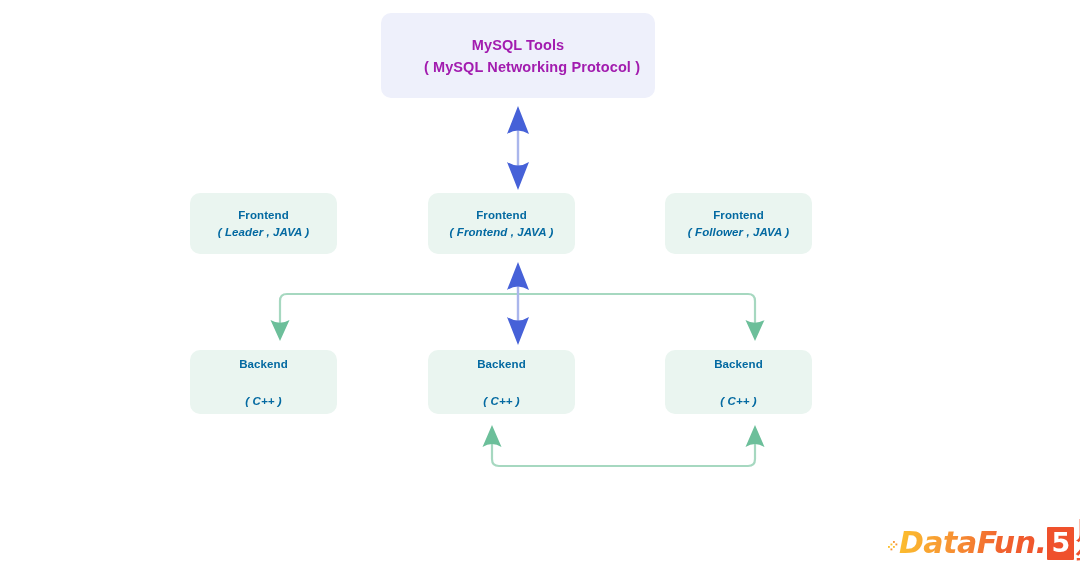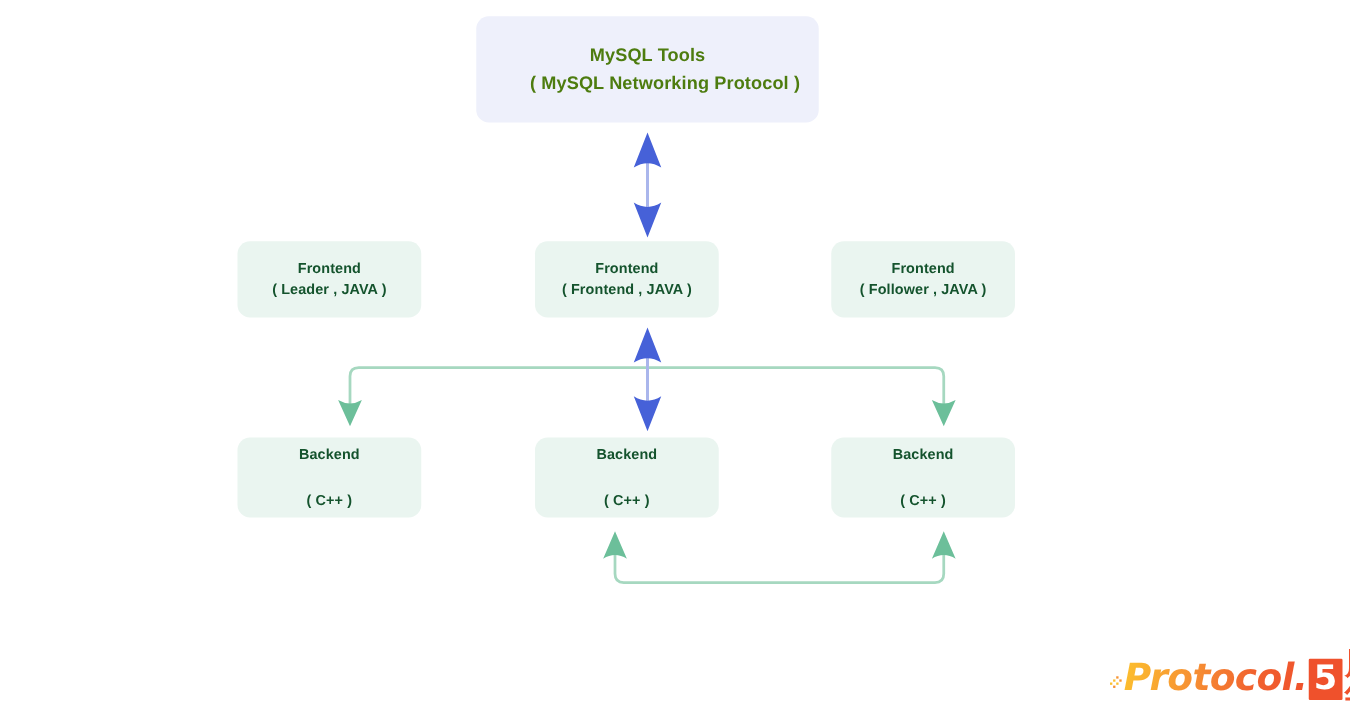--- a/index.html
+++ b/index.html
@@ -40,33 +40,33 @@
     letter-spacing: 0.1px;
   }
 
   
   .node-tools {
     left: 381px;
     top: 13px;
     width: 274px;
     height: 85px;
     background: #eef0fb;
-    color: #4d7c0f;
+    color: #a21caf;
   }
   .node-tools .line1 { font-size: 14.5px; margin-bottom: 6px; }
   .node-tools .line2 { font-size: 14.5px; margin-left: 28px; }
 
   
   .node-svc {
     background: #eaf5f0;
-    color: #14532d;
+    color: #0369a1;
     width: 147px;
   }
   .node-svc .line1 { font-size: 11.5px; margin-bottom: 5px; }
-  .node-svc .line2 { font-size: 11.5px; }
+  .node-svc .line2 { font-size: 11.5px; font-style: italic; }
 
   .fe { top: 193px; height: 61px; }
   .be { top: 350px; height: 64px; gap: 20px; }
 
   .col-l { left: 190px; }
   .col-c { left: 428px; }
   .col-r { left: 665px; }
 
   
   #wires {
@@ -200,18 +200,18 @@
 
   <div class="logo">
     <svg class="logo-dots" viewBox="0 0 16 18" xmlns="http://www.w3.org/2000/svg">
       <rect x="0" y="9" width="3" height="3" fill="#fcc02e"></rect>
       <rect x="4" y="5" width="3" height="3" fill="#fcc02e"></rect>
       <rect x="4" y="13" width="3" height="3" fill="#f79433"></rect>
       <rect x="8" y="9" width="3" height="3" fill="#fcc02e"></rect>
       <rect x="8" y="1" width="3" height="3" fill="#f79433"></rect>
       <rect x="12" y="5" width="3" height="3" fill="#f79433"></rect>
     </svg>
-    <span class="logo-word">Protocol.</span>
+    <span class="logo-word">DataFun.</span>
     <span class="logo-five">5</span>
     <span class="logo-cn">周年</span>
   </div>
 
 </div>
 
 </body></html>

